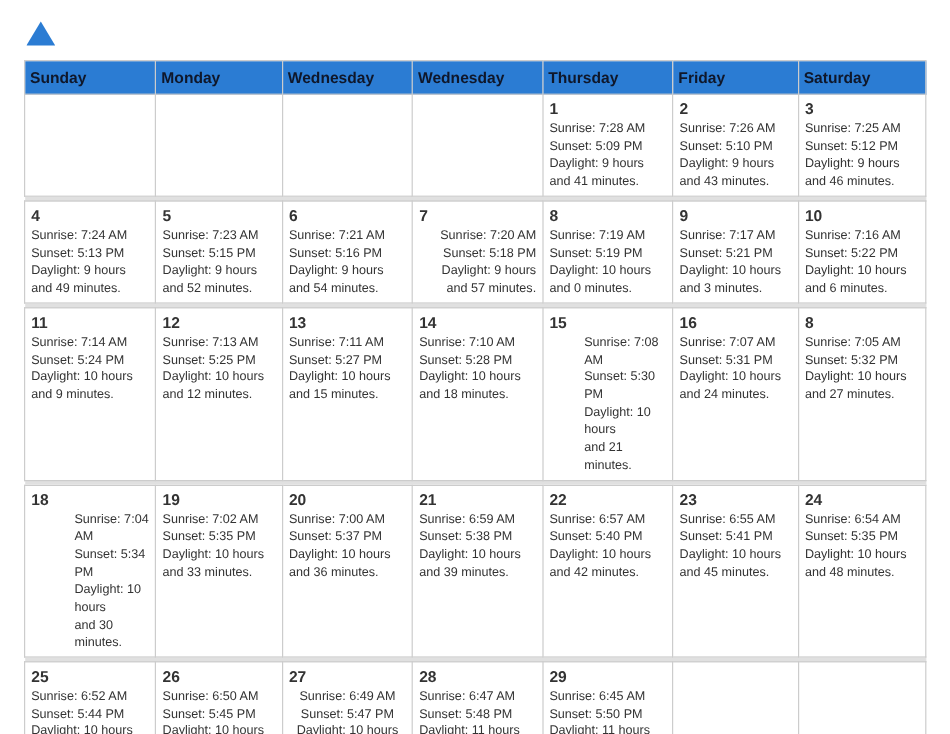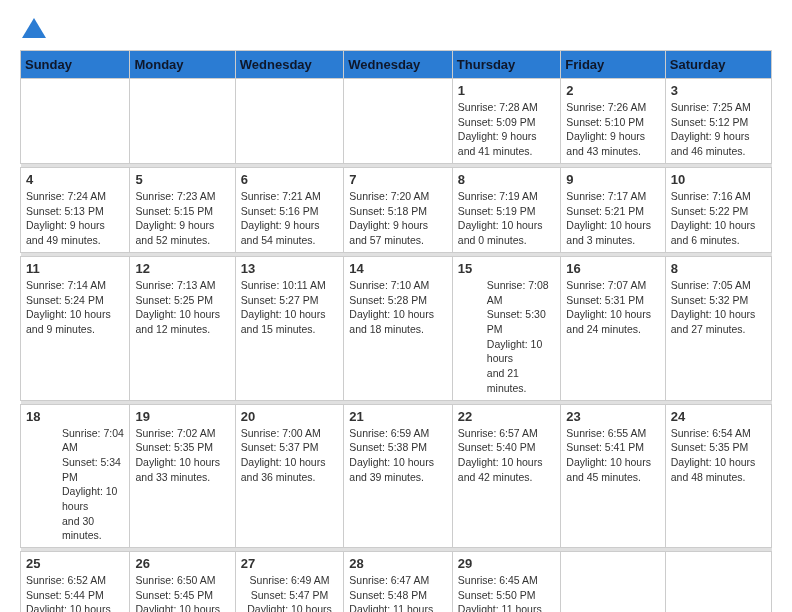--- a/index.html
+++ b/index.html
@@ -101,21 +101,21 @@
           </td>
           <td>
             <div class="day-num">6</div>
             <div class="day-detail" style="white-space: pre-line;">Sunrise: 7:21 AM
 Sunset: 5:16 PM
 Daylight: 9 hours
 and 54 minutes.</div>
           </td>
           <td>
             <div class="day-num">7</div>
-            <div class="day-detail" style="white-space: pre-line;">Sunrise: 7:20 AM
+            <div class="day-detail" style="white-space: pre-line; text-align: right;">Sunrise: 7:20 AM
 Sunset: 5:18 PM
 Daylight: 9 hours
 and 57 minutes.</div>
           </td>
           <td>
             <div class="day-num">8</div>
             <div class="day-detail" style="white-space: pre-line;">Sunrise: 7:19 AM
 Sunset: 5:19 PM
 Daylight: 10 hours
 and 0 minutes.</div>
@@ -148,21 +148,21 @@
           </td>
           <td>
             <div class="day-num">12</div>
             <div class="day-detail" style="white-space: pre-line;">Sunrise: 7:13 AM
 Sunset: 5:25 PM
 Daylight: 10 hours
 and 12 minutes.</div>
           </td>
           <td>
             <div class="day-num">13</div>
-            <div class="day-detail" style="white-space: pre-line;">Sunrise: 10:11 AM
+            <div class="day-detail" style="white-space: pre-line;">Sunrise: 7:11 AM
 Sunset: 5:27 PM
 Daylight: 10 hours
 and 15 minutes.</div>
           </td>
           <td>
             <div class="day-num">14</div>
             <div class="day-detail" style="white-space: pre-line;">Sunrise: 7:10 AM
 Sunset: 5:28 PM
 Daylight: 10 hours
 and 18 minutes.</div>

